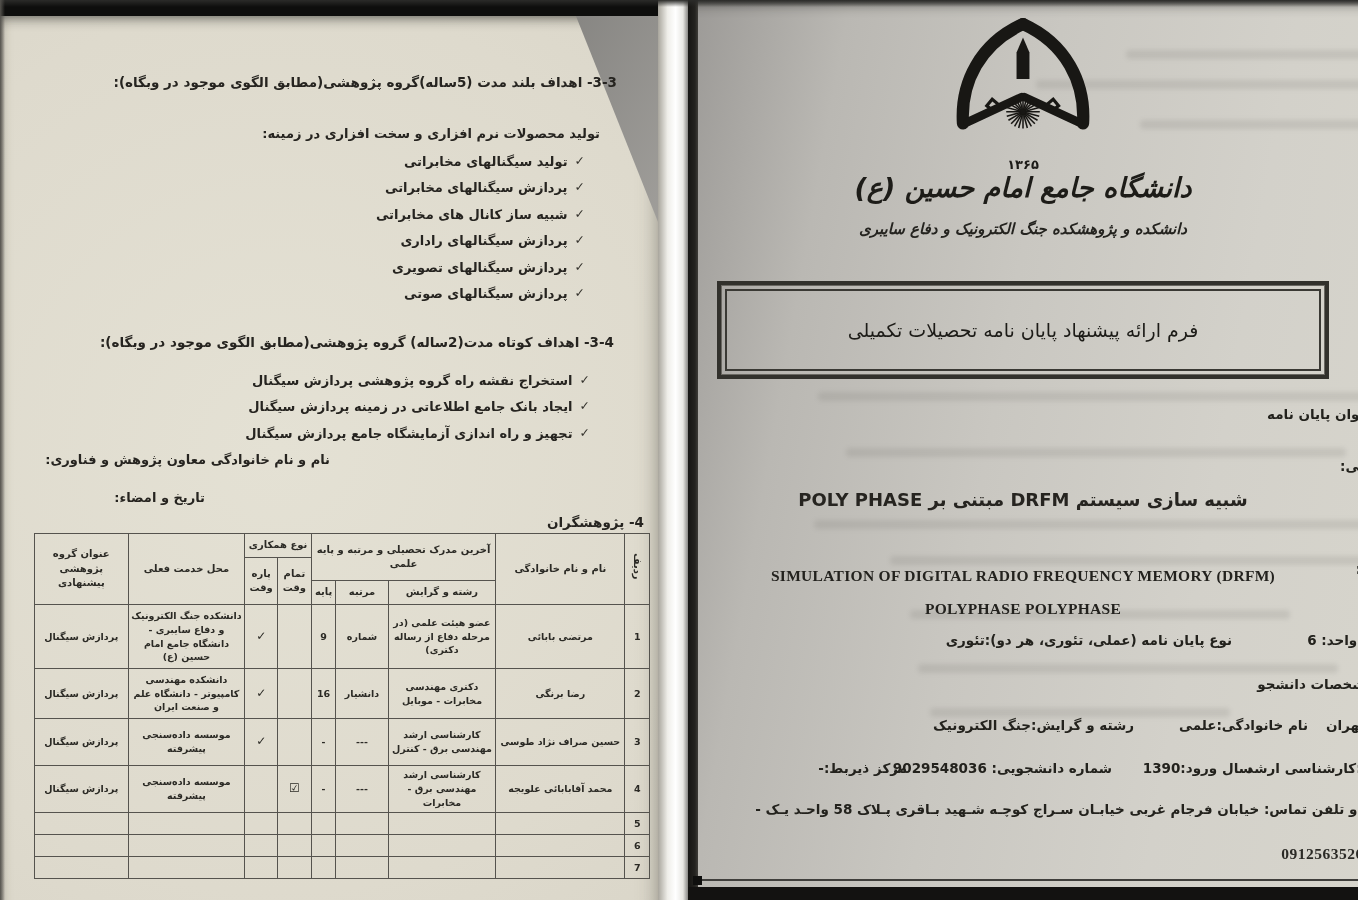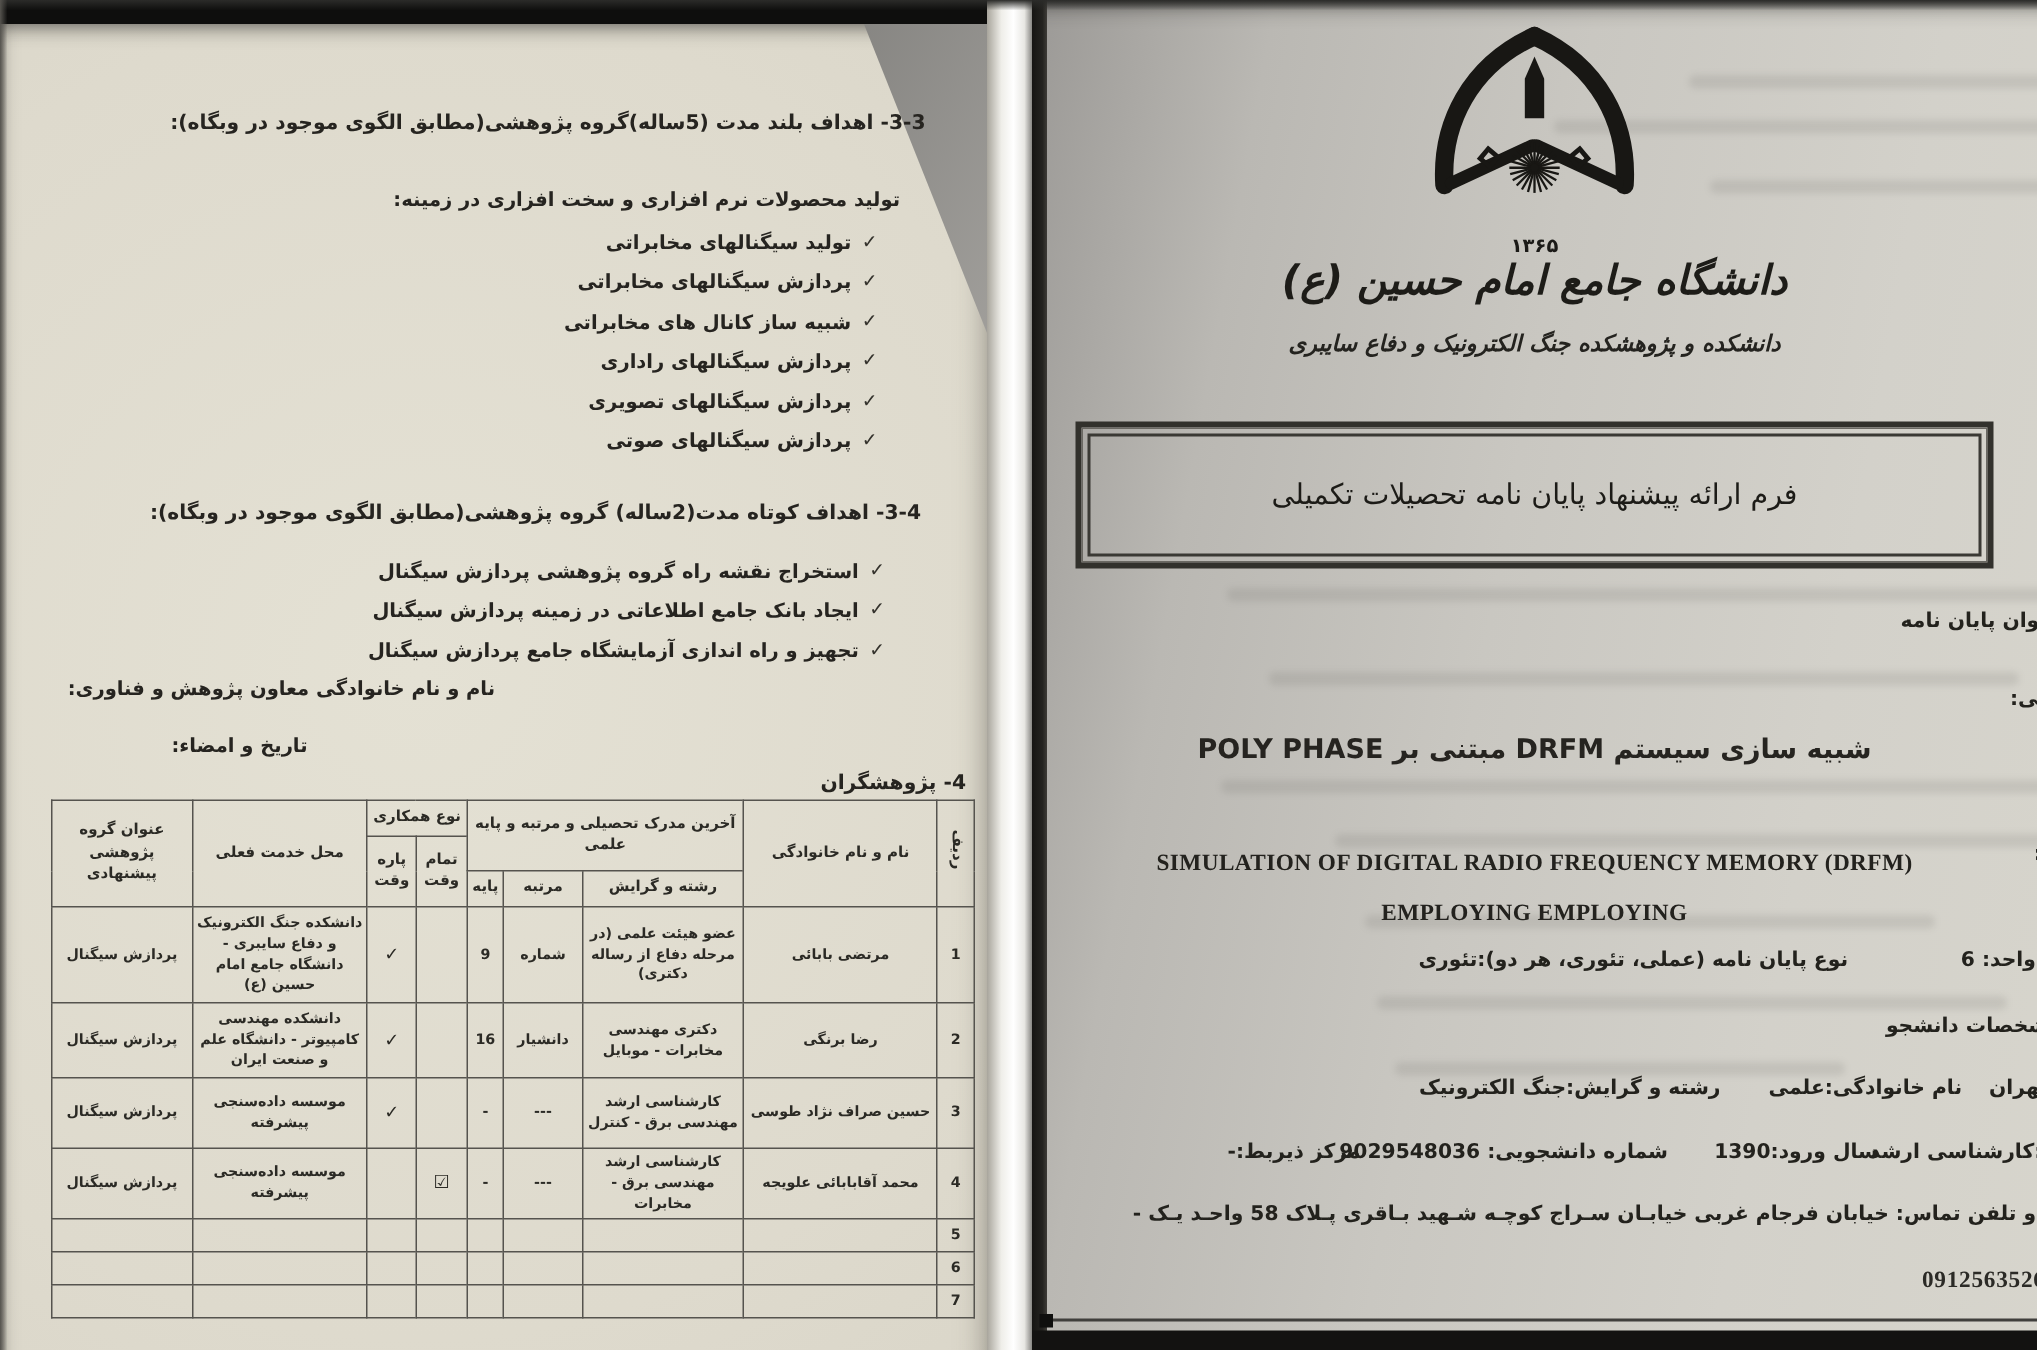--- a/index.html
+++ b/index.html
@@ -272,30 +272,30 @@
       <div class="title-box-inner">
         <span>فرم ارائه پیشنهاد پایان نامه تحصیلات تکمیلی</span>
       </div>
     </div>
 
     <div class="rp-label" style="top:406px;right:36px;">1- عنوان پایان نامه</div>
     <div class="rp-label" style="top:458px;right:36px;">فارسی:</div>
     <div class="rp-center" style="top:489px;font-weight:700;font-size:18px;">شبیه سازی سیستم DRFM مبتنی بر POLY PHASE</div>
     <div class="rp-label" style="top:561px;right:36px;">لاتین:</div>
     <div class="rp-center latin" style="top:567px;">SIMULATION OF DIGITAL RADIO FREQUENCY MEMORY (DRFM)</div>
-    <div class="rp-center latin" style="top:600px;">EMPLOYING EMPLOYING</div>
+    <div class="rp-center latin" style="top:600px;">POLYPHASE POLYPHASE</div>
 
     <div class="rp-label" style="top:632px;right:36px;">تعداد واحد: 6</div>
     <div class="rp-label" style="top:632px;right:198px;">نوع پایان نامه (عملی، تئوری، هر دو):تئوری</div>
 
     <div class="rp-label" style="top:676px;right:36px;">2- مشخصات دانشجو</div>
 
     <div class="rp-label" style="top:717px;right:32px;">نام: مهران</div>
     <div class="rp-label" style="top:717px;right:122px;">نام خانوادگی:علمی</div>
-    <div class="rp-label" style="top:717px;right:283px;margin-left:14px;">رشته و گرایش:جنگ الکترونیک</div>
+    <div class="rp-label" style="top:717px;right:296px;margin-left:14px;">رشته و گرایش:جنگ الکترونیک</div>
 
     <div class="rp-label" style="top:760px;right:28px;">مقطع:کارشناسی ارشد</div>
     <div class="rp-label" style="top:760px;right:178px;">سال ورود:1390</div>
     <div class="rp-label" style="top:760px;right:318px;">شماره دانشجویی: 9029548036</div>
     <div class="rp-label" style="top:760px;right:523px;">مرکز ذیربط:-</div>
 
     <div class="rp-label" style="top:801px;right:30px;">آدرس و تلفن تماس: خیابان فرجام غربی خیابـان سـراج کوچـه شـهید بـاقری پـلاک 58 واحـد یـک -</div>
     <div class="phone">09125635267</div>
 
     <div class="frame-left"></div>

